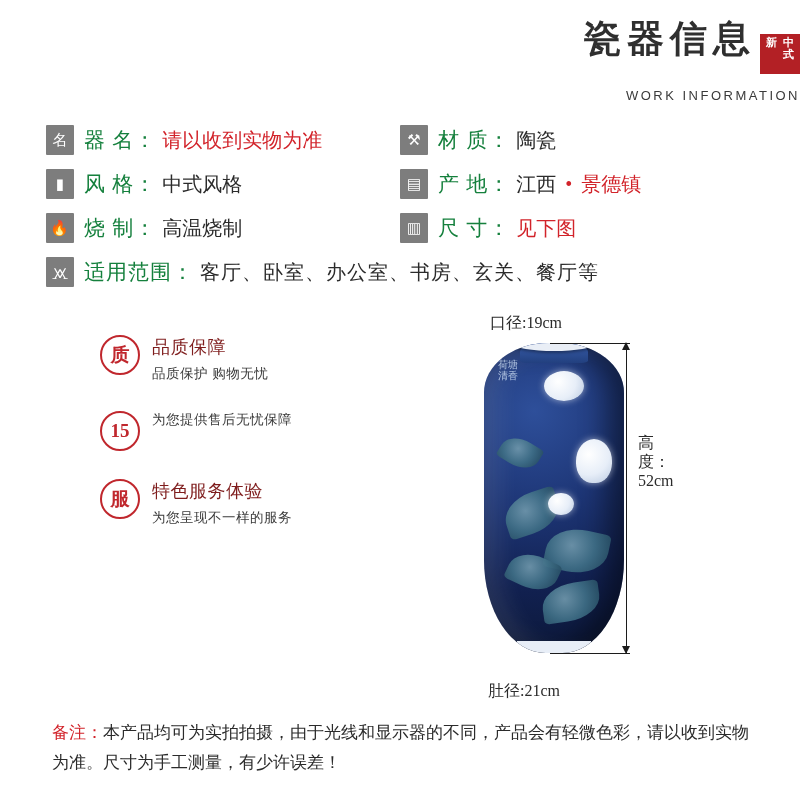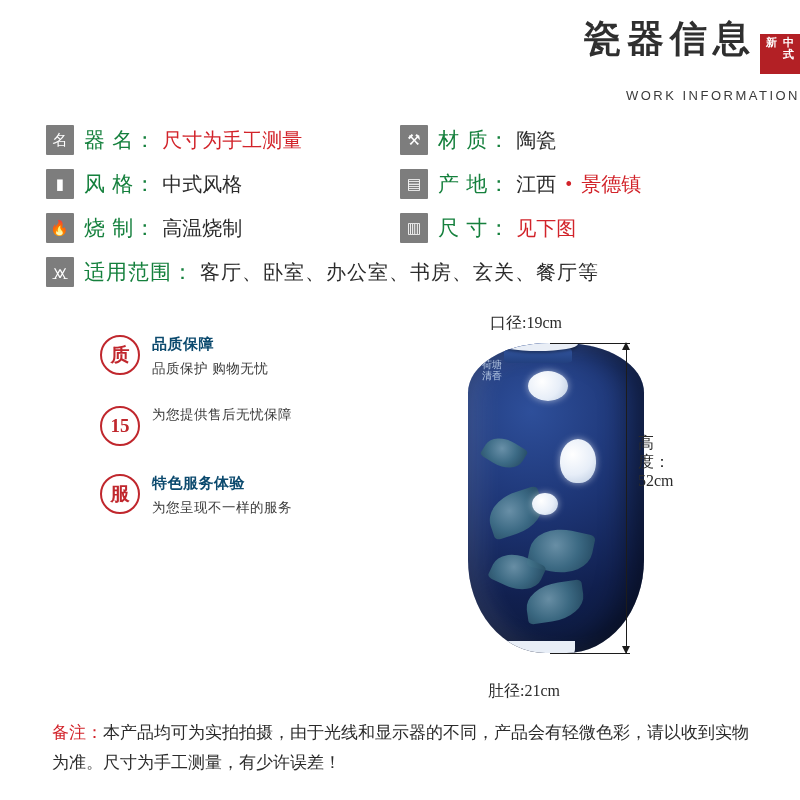--- a/index.html
+++ b/index.html
@@ -114,21 +114,21 @@
     border-radius:50%;
     color:#c0272d;
     font-family:"Liberation Serif","DejaVu Serif",serif;
     font-size:19px;
     font-weight:bold;
     display:flex;align-items:center;justify-content:center;
     margin-right:12px;
     flex:none;
   }
   .srv-txt .t1{
-    font-size:15px;font-weight:bold;color:#0c4a6e;
+    font-size:18px;font-weight:normal;color:#7f1d1d;
     margin-bottom:6px;letter-spacing:.5px;
   }
   .srv-txt .t2{
     font-size:13.5px;color:#3a3a3a;letter-spacing:.5px;text-align:center;
   }
   
   .vase-wrap{
     position:absolute;
     left:430px;top:0;
     width:300px;height:390px;
@@ -148,28 +148,27 @@
   .cap-side{
     position:absolute;
     left:208px;top:120px;
     font-size:16px;
     width:18px;
     line-height:19px;
     font-family:"Liberation Serif","DejaVu Serif",serif;
   }
   .vase{
     position:absolute;
-    left:38px;top:30px;
+    left:54px;top:30px;
     width:140px;height:310px;
     background:
       radial-gradient(circle at 36% 22%, #2e4f9a 0%, #1d3575 38%, #11204f 70%, #0b1736 100%);
     border-radius:46% 46% 44% 44% / 16% 16% 30% 30%;
     box-shadow:inset -16px 0 28px rgba(0,0,0,.45), inset 14px 0 22px rgba(255,255,255,.10);
     overflow:hidden;
-    padding-left:36px;
   }
   .vase .neck{
     position:absolute;left:36px;top:-2px;width:68px;height:22px;
     background:linear-gradient(180deg,#3a5fae,#22407f);
     border-radius:50% 50% 10% 10%;
   }
   .vase .rim{
     position:absolute;left:30px;top:-6px;width:80px;height:14px;
     background:#e9eef6;border-radius:50%;
     box-shadow:0 2px 3px rgba(0,0,0,.35);
@@ -239,21 +238,21 @@
   </div>
   <div class="subtitle">WORK INFORMATION</div>
 </div>
 
 <div class="info">
 
   <div class="row">
     <div class="cell">
       <div class="ico">名</div>
       <div class="lbl">器  名：</div>
-      <div class="val red">尺寸为手工测量</div>
+      <div class="val red">请以收到实物为准</div>
     </div>
     <div class="cell">
       <div class="ico">⚒</div>
       <div class="lbl">材  质：</div>
       <div class="val">陶瓷</div>
     </div>
   </div>
 
   <div class="row">
     <div class="cell">

